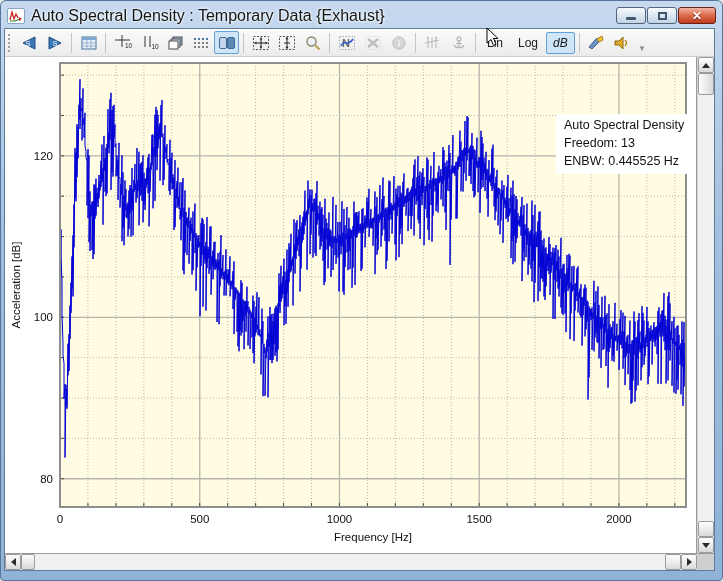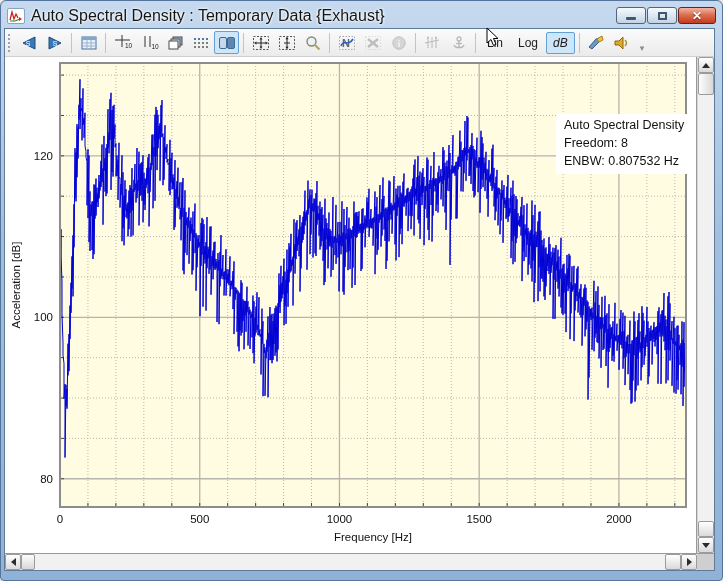--- a/index.html
+++ b/index.html
@@ -323,22 +323,22 @@
               <text x="474.19642857142856" y="466" font-size="11.5" fill="#111" text-anchor="middle">1500</text>
               <text x="613.9285714285714" y="466" font-size="11.5" fill="#111" text-anchor="middle">2000</text>
               <text x="48" y="425.74545454545455" font-size="11.5" fill="#111" text-anchor="end">80</text>
               <text x="48" y="264.2909090909091" font-size="11.5" fill="#111" text-anchor="end">100</text>
               <text x="48" y="102.83636363636361" font-size="11.5" fill="#111" text-anchor="end">120</text>
               <text x="368" y="484" font-size="11.5" fill="#111" text-anchor="middle">Frequency [Hz]</text>
               <text x="15" y="228" font-size="11.5" fill="#111" text-anchor="middle" transform="rotate(-90 15 228)">Acceleration [dB]</text>
             </svg></div>
         <div class="annotation">
           <div>Auto Spectral Density</div>
-          <div>Freedom: 8</div>
-          <div>ENBW: 0.807532 Hz</div>
+          <div>Freedom: 13</div>
+          <div>ENBW: 0.445525 Hz</div>
         </div>
       </div>
 
       <div class="vscroll">
         <div class="sbtn">
             <div class="tri up"></div>
           </div>
         <div class="vthumb"></div>
         <div class="track"></div>
         <div class="sbtn"></div>

